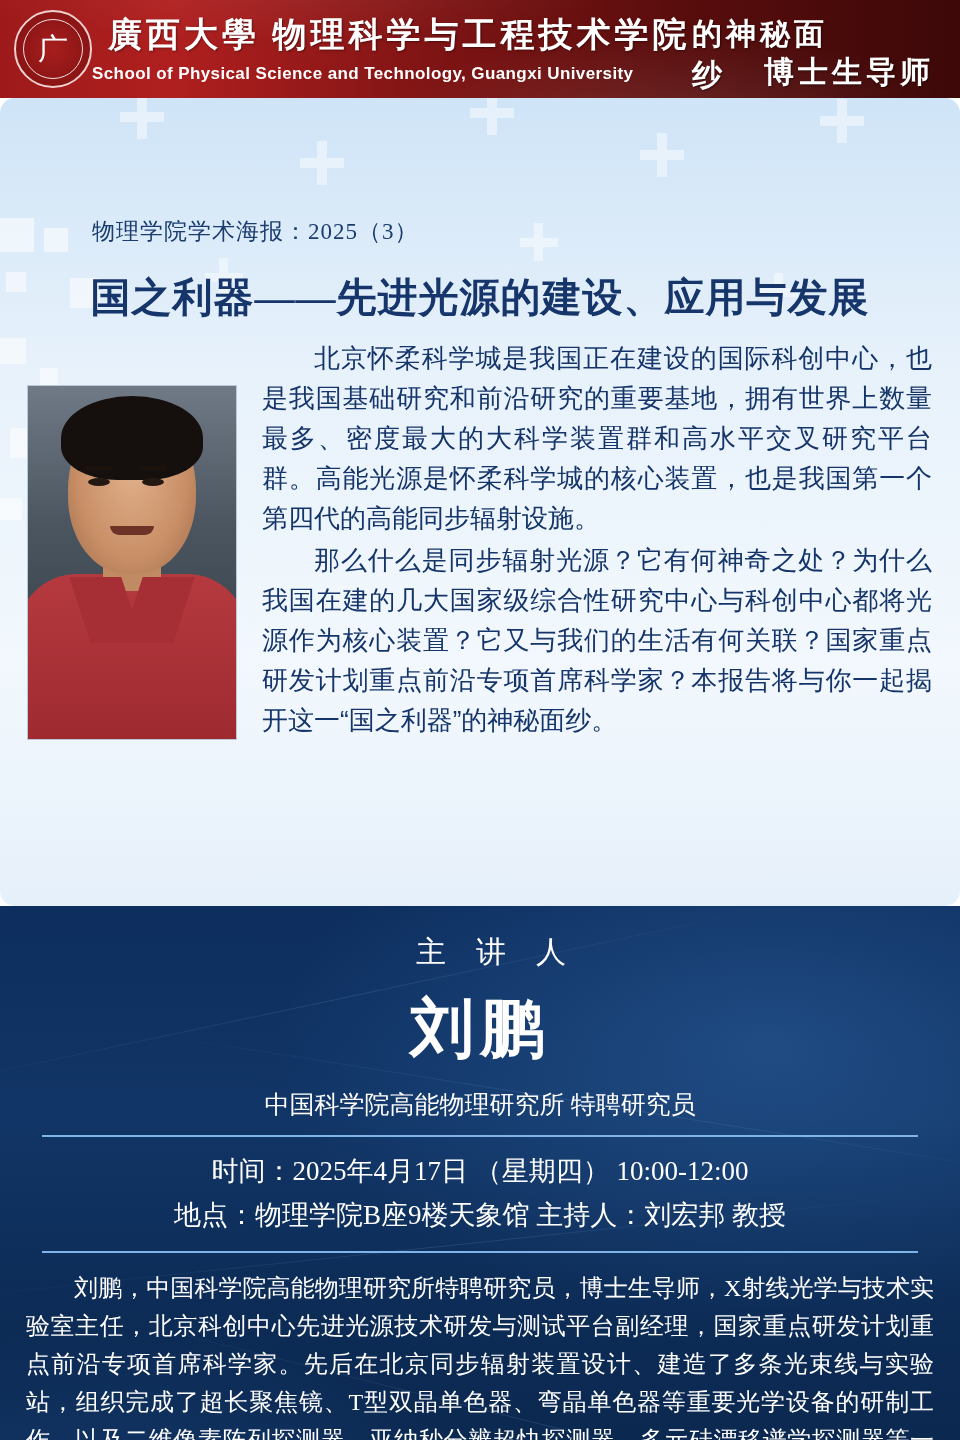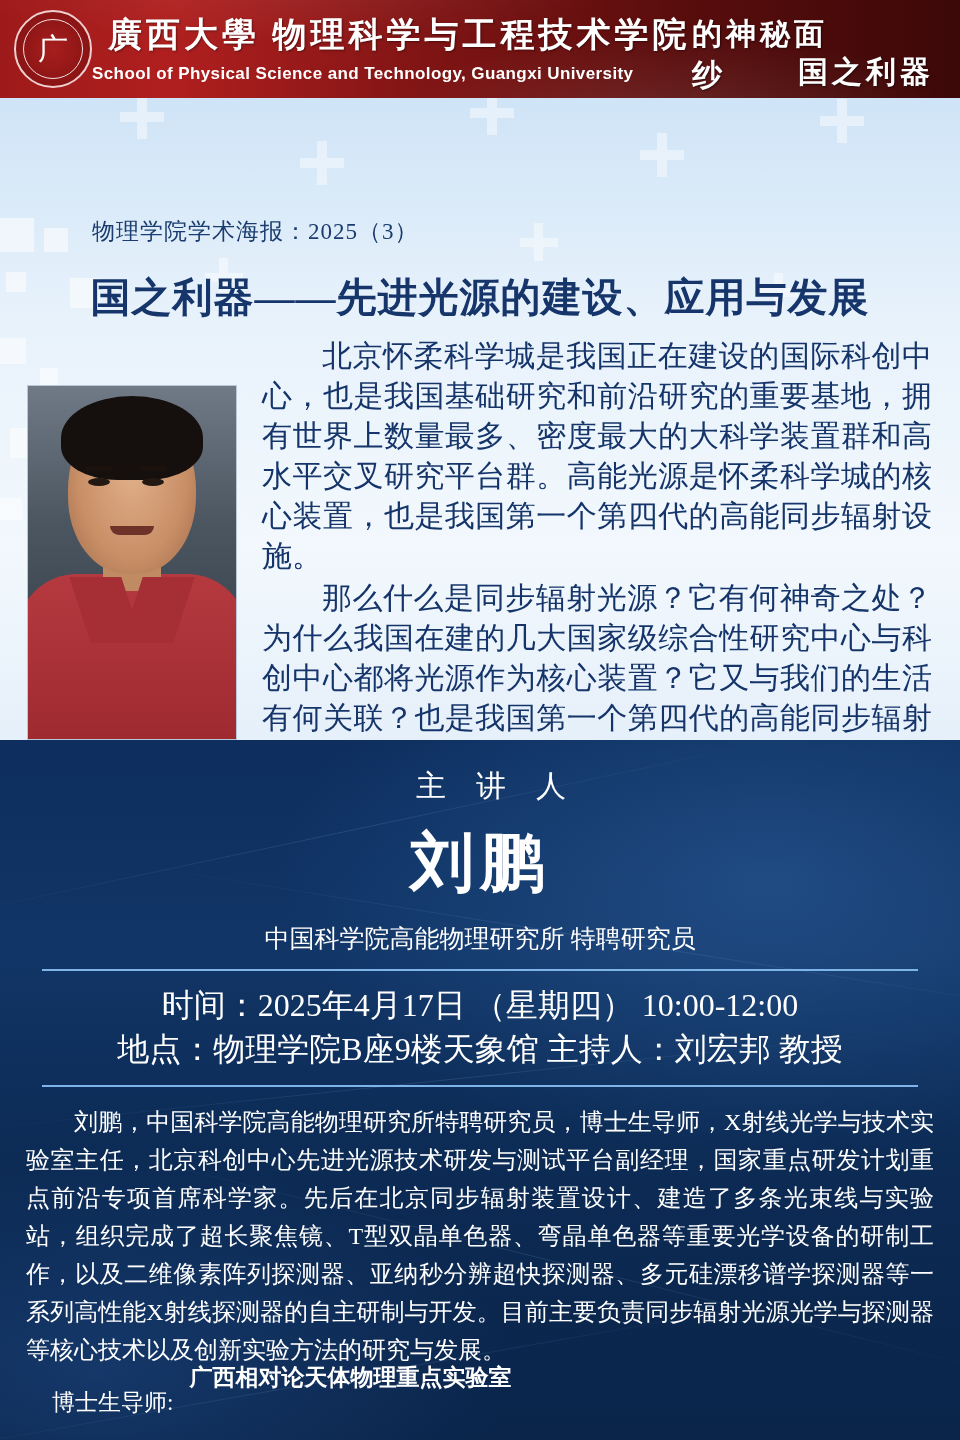--- a/index.html
+++ b/index.html
@@ -83,24 +83,25 @@
   }
   .motto-line2 {
     position: absolute; right: 8px; top: 44px;
     font-size: 30px; letter-spacing: 4px; font-weight: bold;
     text-shadow: 1px 1px 2px rgba(0,0,0,0.5);
   }
 
   
   .top-section {
     position: relative;
-    height: 642px;
+    height: 808px;
     background:
       linear-gradient(180deg, #cfe4f7 0%, #e8f2fb 35%, #f2f8fd 70%, #e6f0fa 100%);
     overflow: hidden;
+    border-radius: 15px;
   }
   .crosses {
     position: absolute; inset: 0;
     opacity: 0.45;
     pointer-events: none;
   }
   .cross {
     position: absolute;
     background: #ffffff;
   }
@@ -199,22 +200,22 @@
     width: 52px; height: 66px;
     background: #a62f35;
   }
   .collar-l { left: 52px; transform: skewX(18deg); }
   .collar-r { right: 52px; transform: skewX(-18deg); }
 
   .abstract {
     position: absolute;
     left: 262px; right: 28px; top: 240px;
     color: #15356a;
-    font-family: Liberation Mono, monospace;
-    font-size: 30px;
+    font-family: Liberation Sans, sans-serif;
+    font-size: 26px;
     line-height: 40px;
     text-align: justify;
     text-justify: inter-ideograph;
   }
   .abstract p { text-indent: 2em; }
   .abstract p + p { margin-top: 2px; }
 
   
   .bottom-section {
     position: relative;
@@ -266,21 +267,21 @@
   .rule {
     position: relative;
     margin: 14px 42px 0 42px;
     height: 2px;
     background: #7fb4e8;
   }
   .info-block {
     position: relative;
     text-align: center;
     margin-top: 12px;
-    font-size: 32px;
+    font-size: 27px;
     line-height: 44px;
     font-family: "Liberation Serif", serif;
   }
   .bio {
     position: relative;
     margin: 16px 26px 0 26px;
     font-size: 24px;
     line-height: 38px;
     text-align: justify;
     text-justify: inter-ideograph;
@@ -313,21 +314,21 @@
 
   <div class="header">
     <div class="header-wave"></div>
     <div class="seal">
       <div class="seal-inner">广</div>
     </div>
     <div class="univ-cn">廣西大學 物理科学与工程技术学院</div>
     <div class="univ-en">School of Physical Science and Technology, Guangxi University</div>
     <div class="motto">
       <div class="motto-line1">的神秘面纱</div>
-      <div class="motto-line2">国之利器</div>
+      <div class="motto-line2">博士生导师</div>
     </div>
   </div>
 
   <div class="top-section">
     <div class="crosses">
       <div class="cross" style="left:120px;top:14px;width:44px;height:10px;"></div>
       <div class="cross" style="left:137px;top:-3px;width:10px;height:44px;"></div>
       <div class="cross" style="left:300px;top:60px;width:44px;height:10px;"></div>
       <div class="cross" style="left:317px;top:43px;width:10px;height:44px;"></div>
       <div class="cross" style="left:470px;top:10px;width:44px;height:10px;"></div>
@@ -367,21 +368,21 @@
       <div class="hair"></div>
       <div class="brow left"></div>
       <div class="brow right"></div>
       <div class="eye left"></div>
       <div class="eye right"></div>
       <div class="mouth"></div>
     </div>
 
     <div class="abstract">
       <p>北京怀柔科学城是我国正在建设的国际科创中心，也是我国基础研究和前沿研究的重要基地，拥有世界上数量最多、密度最大的大科学装置群和高水平交叉研究平台群。高能光源是怀柔科学城的核心装置，也是我国第一个第四代的高能同步辐射设施。</p>
-      <p>那么什么是同步辐射光源？它有何神奇之处？为什么我国在建的几大国家级综合性研究中心与科创中心都将光源作为核心装置？它又与我们的生活有何关联？也是我国第一个第四代的高能同步辐射设施？本报告将与你一起揭开这一“国之利器”的神秘面纱。</p>
+      <p>那么什么是同步辐射光源？它有何神奇之处？为什么我国在建的几大国家级综合性研究中心与科创中心都将光源作为核心装置？它又与我们的生活有何关联？国家重点研发计划重点前沿专项首席科学家？本报告将与你一起揭开这一“国之利器”的神秘面纱。</p>
     </div>
   </div>
 
   <div class="bottom-section">
     <div class="bg-lines">
       <div class="bg-line" style="left:-100px;top:90px;width:900px;transform:rotate(-12deg);"></div>
       <div class="bg-line" style="left:120px;top:200px;width:980px;transform:rotate(9deg);"></div>
       <div class="bg-line" style="left:-60px;top:340px;width:1000px;transform:rotate(-6deg);"></div>
       <div class="bg-line" style="left:60px;top:520px;width:980px;transform:rotate(14deg);"></div>
       <div class="bg-line" style="left:-120px;top:640px;width:900px;transform:rotate(-10deg);"></div>

